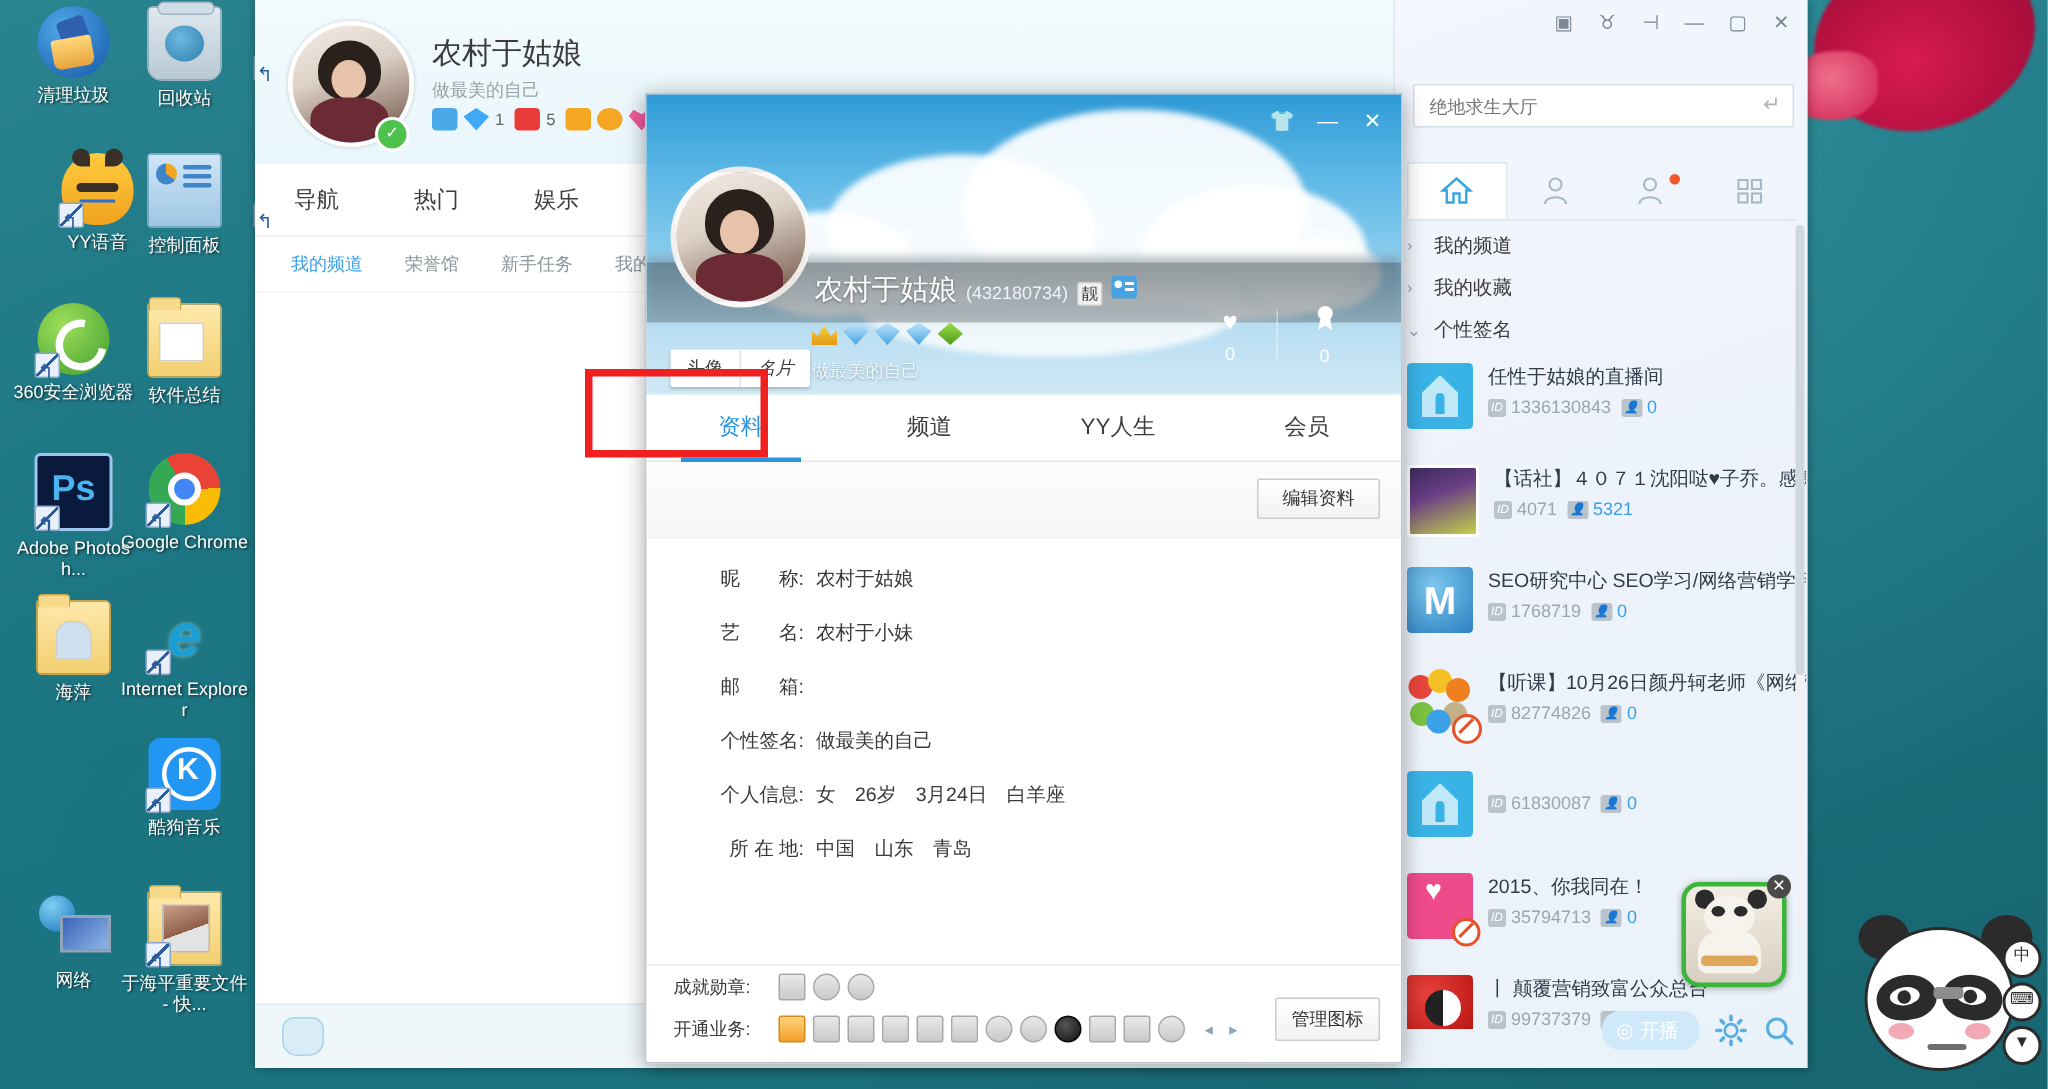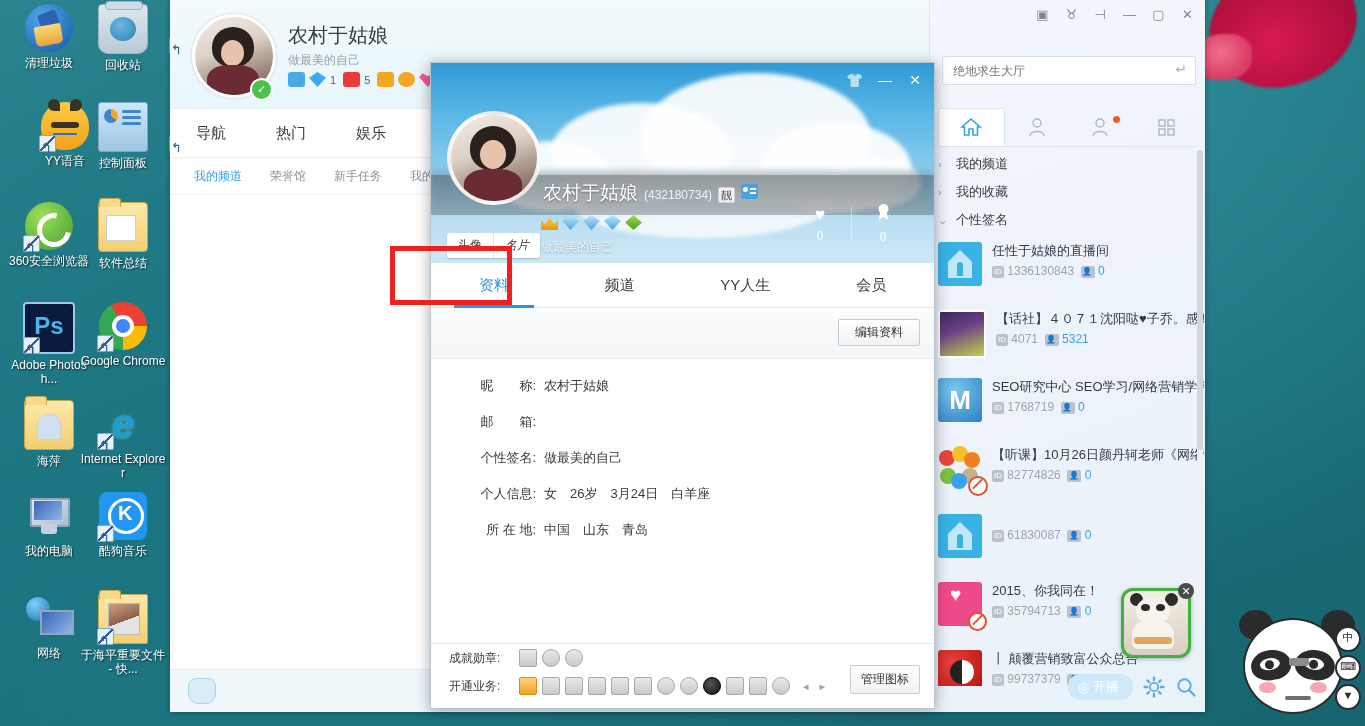--- a/index.html
+++ b/index.html
@@ -118,21 +118,21 @@
   .treehdr{margin-left:8px;height:28px;display:flex;align-items:center;font-size:13px;color:#3c3c3c;}
   .treehdr .arw{width:18px;color:#97a3ad;font-size:11px;}
   .chlist{position:absolute;left:8px;top:236px;width:266px;height:450px;overflow:hidden;}
   .chrow{height:56px;display:flex;align-items:flex-start;padding:6px 0;position:relative;}
   .chrow .av{width:44px;height:44px;margin-right:10px;border-radius:3px;position:relative;flex:0 0 44px;}
   .chrow .meta{min-width:0;}
   .chrow .t{font-size:13px;color:#2f3c48;white-space:nowrap;}
   .chrow .s{font-size:12px;color:#9aa6b1;margin-top:4px;white-space:nowrap;}
   .chrow .s b{font-weight:normal;color:#3aa0e8;}
   .pill{display:inline-block;background:#b9c3cc;color:#fff;font-size:8px;line-height:10px;
-        padding:1px 2px;border-radius:2px;vertical-align:1px;}
+        padding:1px 2px;border-radius:2px;vertical-align:1px;font-style:italic;}
   .banicon{position:absolute;left:30px;top:30px;width:15px;height:15px;border-radius:50%;
            border:2px solid #e8502a;background:#fff;}
   .banicon:after{content:"";position:absolute;left:1px;top:5px;width:13px;height:2px;background:#e8502a;transform:rotate(-45deg);}
   .home-av{background:#39b3e6;border-radius:4px;}
   .home-av:after{content:"";position:absolute;left:10px;top:8px;width:24px;height:28px;
       background:#bfe9f8;clip-path:polygon(50% 0,100% 42%,100% 100%,0 100%,0 42%);}
   .home-av:before{content:"";position:absolute;left:19px;top:20px;width:6px;height:14px;background:#39b3e6;z-index:2;border-radius:3px 3px 0 0;}
   .m-av{background:radial-gradient(circle at 40% 30%,#7ec8ef,#2a7fc0);border-radius:50%;
         color:#fff;font-size:26px;font-weight:bold;text-align:center;line-height:44px;}
   .flower-av div{position:absolute;width:16px;height:16px;border-radius:50%;}
@@ -325,28 +325,20 @@
         <i></i>
       <b style="background:#cfe0ef;left:12px;top:13px;width:22px;height:24px;border-radius:10px 10px 0 0"></b>
       </div>
     <span class="lbl">海萍</span>
   </div>
   <div class="dicon" style="left:80px;top:400px">
     <div class="gfx ico-ie shortcut">e</div>
     <span class="lbl">Internet Explorer</span>
   </div>
 
-  <div class="dicon" style="left:6px;top:492px">
-    <div class="gfx ico-pc">
-        <i></i>
-        <b></b>
-        <u></u>
-      </div>
-    <span class="lbl">我的电脑</span>
-  </div>
   <div class="dicon" style="left:80px;top:492px">
     <div class="gfx ico-kugou shortcut">
         <i></i>
         <b>K</b>
       </div>
     <span class="lbl">酷狗音乐</span>
   </div>
 
   <div class="dicon" style="left:6px;top:594px">
     <div class="gfx ico-net">
@@ -684,20 +676,24 @@
   <div class="ph-toolbar">
     <button class="editbtn">编辑资料</button>
   </div>
 
   <div class="ph-fields">
     <div class="frow">
       <div class="k">昵　　称:</div>
       <div class="v">农村于姑娘</div>
     </div>
     <div class="frow">
+      <div class="k">艺　　名:</div>
+      <div class="v">农村于小妹</div>
+    </div>
+    <div class="frow">
       <div class="k">邮　　箱:</div>
       <div class="v"></div>
     </div>
     <div class="frow">
       <div class="k">个性签名:</div>
       <div class="v">做最美的自己</div>
     </div>
     <div class="frow">
       <div class="k">个人信息:</div>
       <div class="v">女　26岁　3月24日　白羊座</div>

